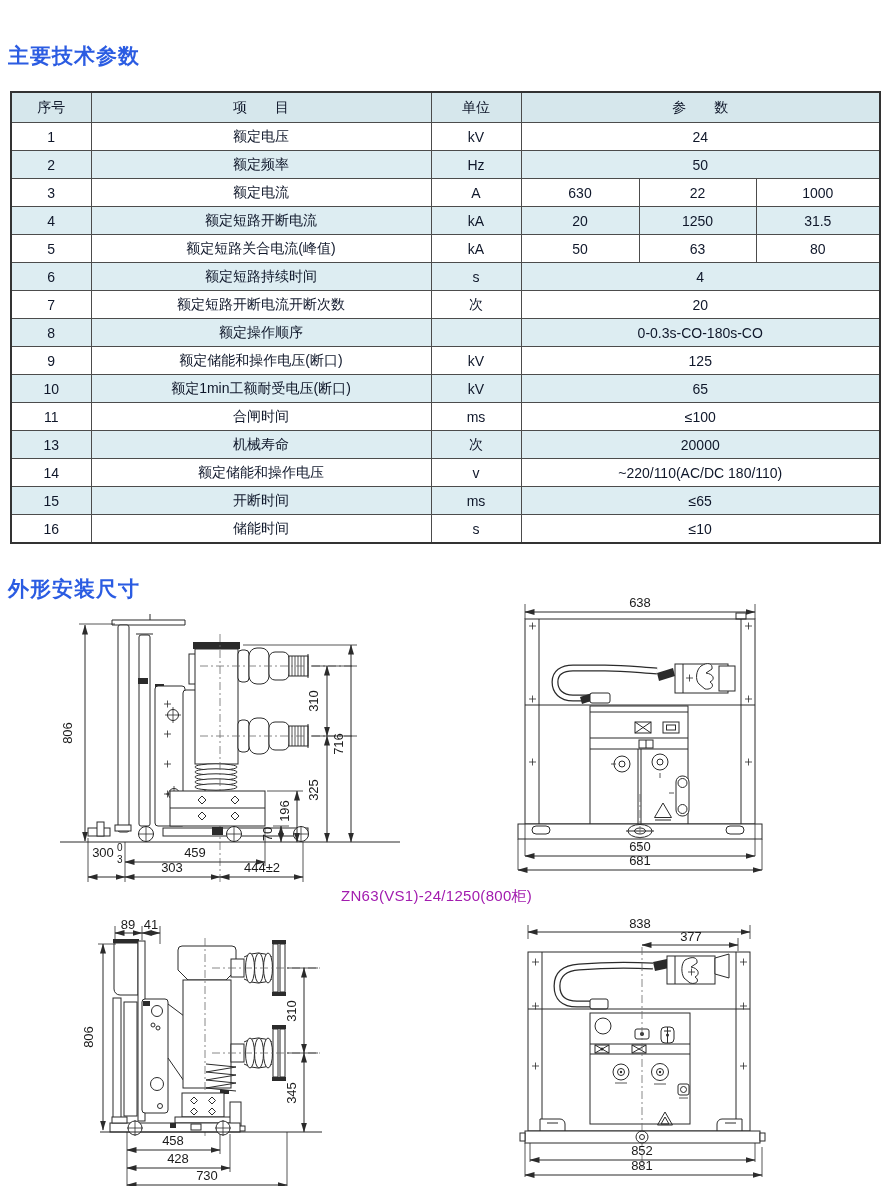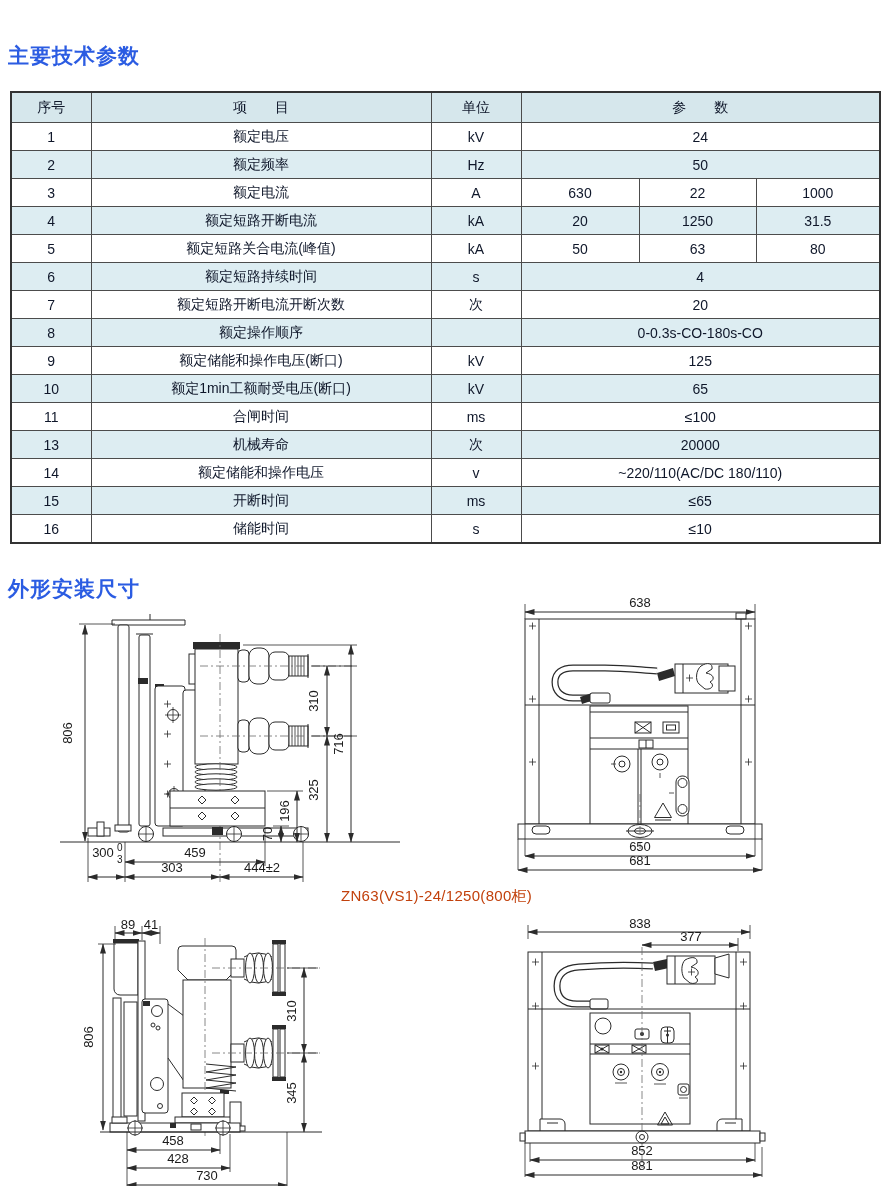--- a/index.html
+++ b/index.html
@@ -11,21 +11,21 @@
   #title2 { top:539px; }
 
   table.params { position:absolute; left:10px; top:55px; width:869px; border-collapse:collapse; table-layout:fixed;
     font-size:14px; color:#0f172a; border:2px solid #333; }
   table.params th, table.params td { border:1px solid #4c4c4c; height:27px; padding:0 2px; text-align:center; font-weight:normal; overflow:hidden; white-space:nowrap; }
   table.params thead th { background:#d6e7ec; height:29px; }
   table.params tbody tr:nth-child(even) td { background:#ddedf2; }
   td.item { text-align:left; padding-left:15px; }
 
   .drw { position:absolute; }
-  .caption { position:absolute; font-size:15px; color:#c2410c; letter-spacing:0.3px; }
+  .caption { position:absolute; font-size:15px; color:#a21caf; letter-spacing:0.3px; }
   #cap1 { left:341px; top:851px; }
   #cap2 { left:314px; top:1151px; }
 
   .ln  { fill:none; stroke:#2b2b2b; stroke-width:1; }
   .lf  { fill:#fff;  stroke:#2b2b2b; stroke-width:1; }
   .fd  { fill:#2b2b2b; stroke:none; }
   .cl  { fill:none; stroke:#6a6a6a; stroke-width:0.8; stroke-dasharray:8 3 2 3; }
   .ext { fill:none; stroke:#2b2b2b; stroke-width:0.8; }
   .dim { fill:none; stroke:#2b2b2b; stroke-width:1; }
   .tube-o { fill:none; stroke:#2b2b2b; stroke-width:7; }

